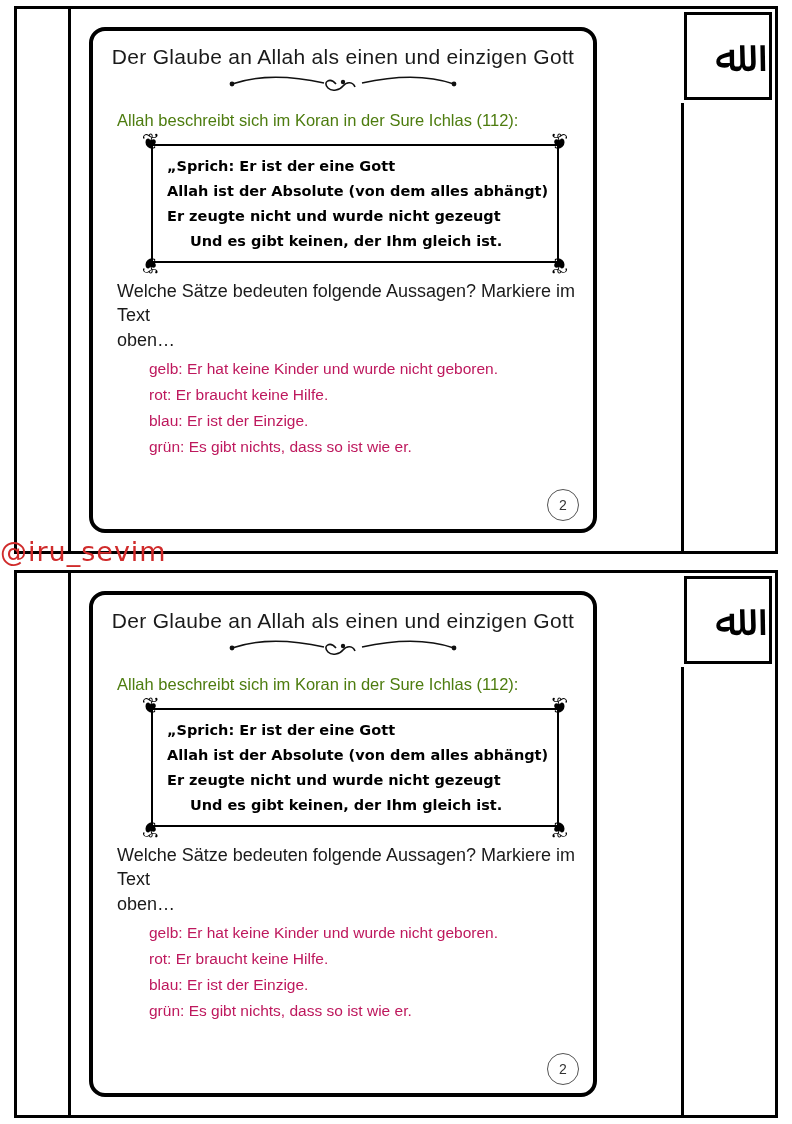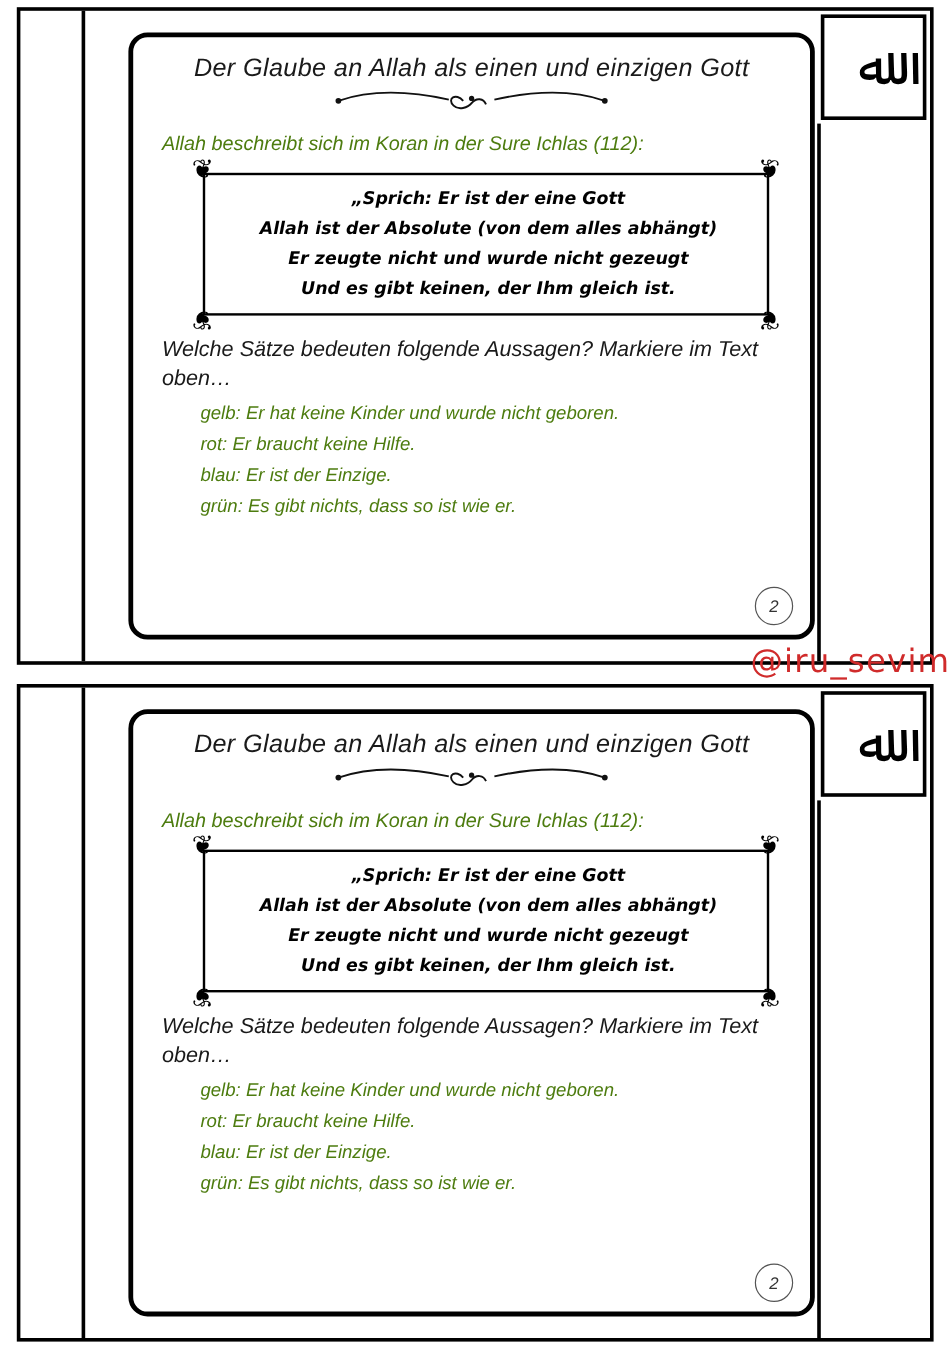--- a/index.html
+++ b/index.html
@@ -62,30 +62,29 @@
     right: 0;
     top: 94px;
     bottom: 0;
     width: 94px;
     border-left: 3px solid #000;
     box-sizing: border-box;
   }
 
   .card {
     position: absolute;
-    left: 90px;
+    left: 72px;
     top: 18px;
-    width: 572px;
+    width: 508px;
     bottom: 18px;
     border: 4px solid #000;
     border-radius: 16px;
     box-sizing: border-box;
     padding: 14px 16px 10px 16px;
     background: #fff;
-    font-style: italic;
   }
 
   .title {
     text-align: center;
     font-size: 21px;
     color: #1a1a1a;
     font-family: "Liberation Sans", sans-serif;
     font-weight: 400;
     letter-spacing: 0.3px;
     white-space: nowrap;
@@ -112,23 +111,22 @@
     box-sizing: border-box;
     padding: 12px 10px 12px 14px;
   }
   .quote-line {
     font-family: "DejaVu Sans", sans-serif;
     font-weight: bold;
     font-size: 14.5px;
     color: #000;
     margin: 0 0 9px 0;
     white-space: nowrap;
-    text-align: center;
-  }
-  .quote-line:last-child { margin-bottom: 0; }
+  }
+  .quote-line:last-child { margin-bottom: 0; margin-left: 23px; }
 
   .corner {
     position: absolute;
     width: 26px;
     height: 26px;
     font-family: "DejaVu Sans", serif;
     font-size: 22px;
     line-height: 22px;
     color: #000;
     text-align: center;
@@ -145,21 +143,21 @@
     padding-left: 8px;
     line-height: 1.35;
   }
 
   .answers {
     margin-top: 8px;
     padding-left: 40px;
   }
   .answers .ans {
     font-size: 15.5px;
-    color: #4d7c0f;
+    color: #be185d;
     margin-bottom: 8px;
   }
 
   .page-number {
     position: absolute;
     right: 14px;
     bottom: 8px;
     width: 30px;
     height: 30px;
     border: 1.5px solid #555;
@@ -169,21 +167,21 @@
     justify-content: center;
     font-size: 14px;
     color: #333;
   }
 
   .watermark {
     position: absolute;
     left: 0;
     right: 0;
     top: 536px;
-    text-align: right;
+    text-align: left;
     font-family: "DejaVu Sans", sans-serif;
     font-size: 27px;
     color: #d02b2b;
     letter-spacing: 1px;
     z-index: 20;
   }
 </style>
 </head>
 <body>
 

